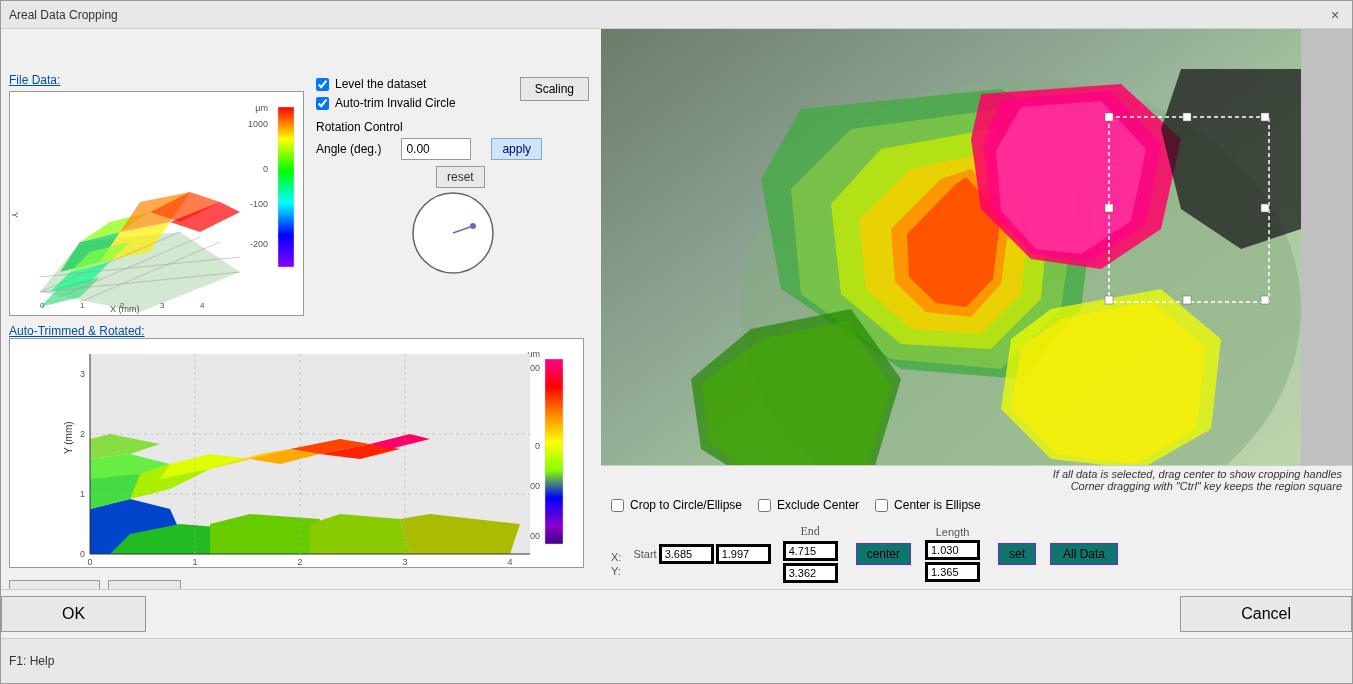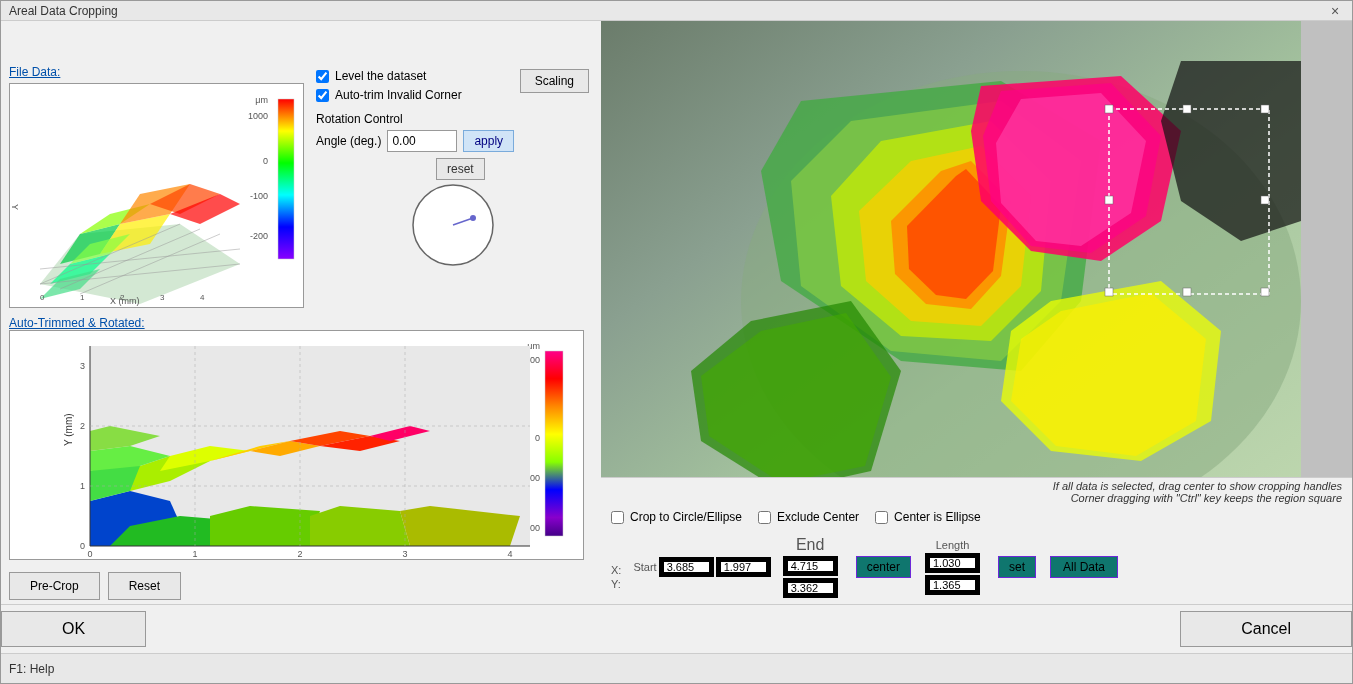--- a/index.html
+++ b/index.html
@@ -19,21 +19,21 @@
       display: flex;
       flex-direction: column;
     }
     .titlebar {
       background: #e8e8e8;
       border-bottom: 1px solid #ccc;
       padding: 4px 8px;
       display: flex;
       justify-content: space-between;
       align-items: center;
-      height: 20px;
+      height: 28px;
       flex-shrink: 0;
     }
     .titlebar-title { font-size: 12px; color: #333; }
     .close-btn {
       width: 18px; height: 18px;
       background: none; border: none;
       cursor: pointer; font-size: 14px; color: #555;
       display: flex; align-items: center; justify-content: center;
     }
     .main-content {
@@ -105,21 +105,21 @@
       flex-direction: column;
       gap: 3px;
     }
     .rotation-section {
       margin-top: 4px;
     }
     .rotation-label { font-size: 12px; margin-bottom: 4px; }
     .angle-row {
       display: flex;
       align-items: center;
-      gap: 6px;
+      gap: 20px;
       margin-bottom: 6px;
     }
     .angle-input {
       width: 70px;
       height: 22px;
       border: 1px solid #999;
       padding: 2px 4px;
       font-size: 12px;
     }
     .apply-btn, .reset-btn {
@@ -158,21 +158,21 @@
       padding: 4px 0;
     }
     .pre-crop-btn, .reset-main-btn {
       padding: 6px 20px;
       background: #e8e8e8;
       border: 1px solid #999;
       cursor: pointer;
       font-size: 12px;
     }
     .footer-bar {
-      height: 30px;
+      height: 45px;
       background: #e8e8e8;
       border-top: 1px solid #ccc;
       display: flex;
       align-items: center;
       padding: 0 8px;
       flex-shrink: 0;
     }
     .help-text { font-size: 12px; color: #333; }
     .right-panel {
       flex: 1;
@@ -205,21 +205,21 @@
     }
     .coords-row {
       display: flex;
       align-items: center;
       gap: 8px;
       padding: 4px 10px 6px;
     }
     .coord-input {
       width: 55px;
       height: 20px;
-      border: 5px solid #000000;
+      border: 3px solid #000000;
       padding: 1px 3px;
       font-size: 11px;
     }
     .center-btn, .set-btn, .all-data-btn {
       padding: 3px 10px;
       background: #0f766e;
       border: 1px solid #6d28d9;
       cursor: pointer;
       font-size: 12px;
     }
@@ -316,21 +316,21 @@
 
         <div class="controls-section">
           <div class="top-controls-row">
             <div class="checkboxes-col">
               <div class="checkbox-row">
                 <input type="checkbox" checked="" style="">
                 <span>Level the dataset</span>
               </div>
               <div class="checkbox-row">
                 <input type="checkbox" checked="" style="">
-                <span>Auto-trim Invalid Corner</span>
+                <span>Auto-trim Invalid Circle</span>
               </div>
             </div>
             <button class="scaling-btn">Scaling</button>
           </div>
 
           <div class="rotation-section">
             <div class="rotation-label">Rotation Control</div>
             <div class="angle-row">
               <span>Angle (deg.)</span>
               <input type="text" class="angle-input" value="0.00" style="">
@@ -523,21 +523,21 @@
             <div style="font-size:11px;color:#555;">Y:</div>
           </div>
 
           <div style="display:flex; gap:2px; align-items:center; margin-right:4px;">
             <div style="font-size:11px;color:#555;">Start</div>
             <input type="text" class="coord-input" value="3.685" style="">
             <input type="text" class="coord-input" value="1.997" style="">
           </div>
 
           <div style="display:flex; flex-direction:column; gap:2px; align-items:center; margin-right:4px;">
-            <div style="font-size:16px;color:#555;">End</div>
+            <div style="font-size:12px;color:#555;font-family:Liberation Serif, serif;">End</div>
             <input type="text" class="coord-input" value="4.715" style="">
             <input type="text" class="coord-input" value="3.362" style="">
           </div>
 
           <button class="center-btn" style="align-self:center; margin: 0 6px;">center</button>
 
           <div style="display:flex; flex-direction:column; gap:2px; align-items:center; margin-right:4px;">
             <div style="font-size:11px;color:#555;">Length</div>
             <input type="text" class="coord-input" value="1.030" style="">
             <input type="text" class="coord-input" value="1.365" style="">

